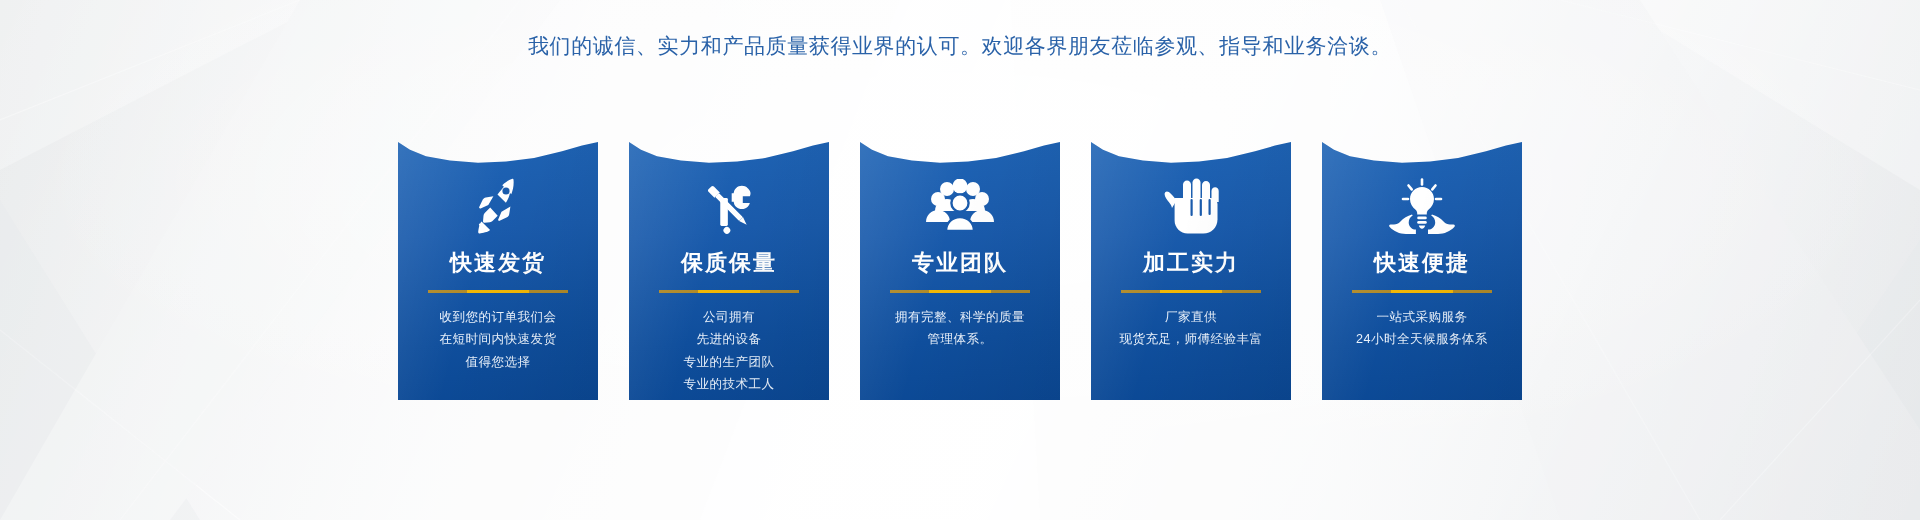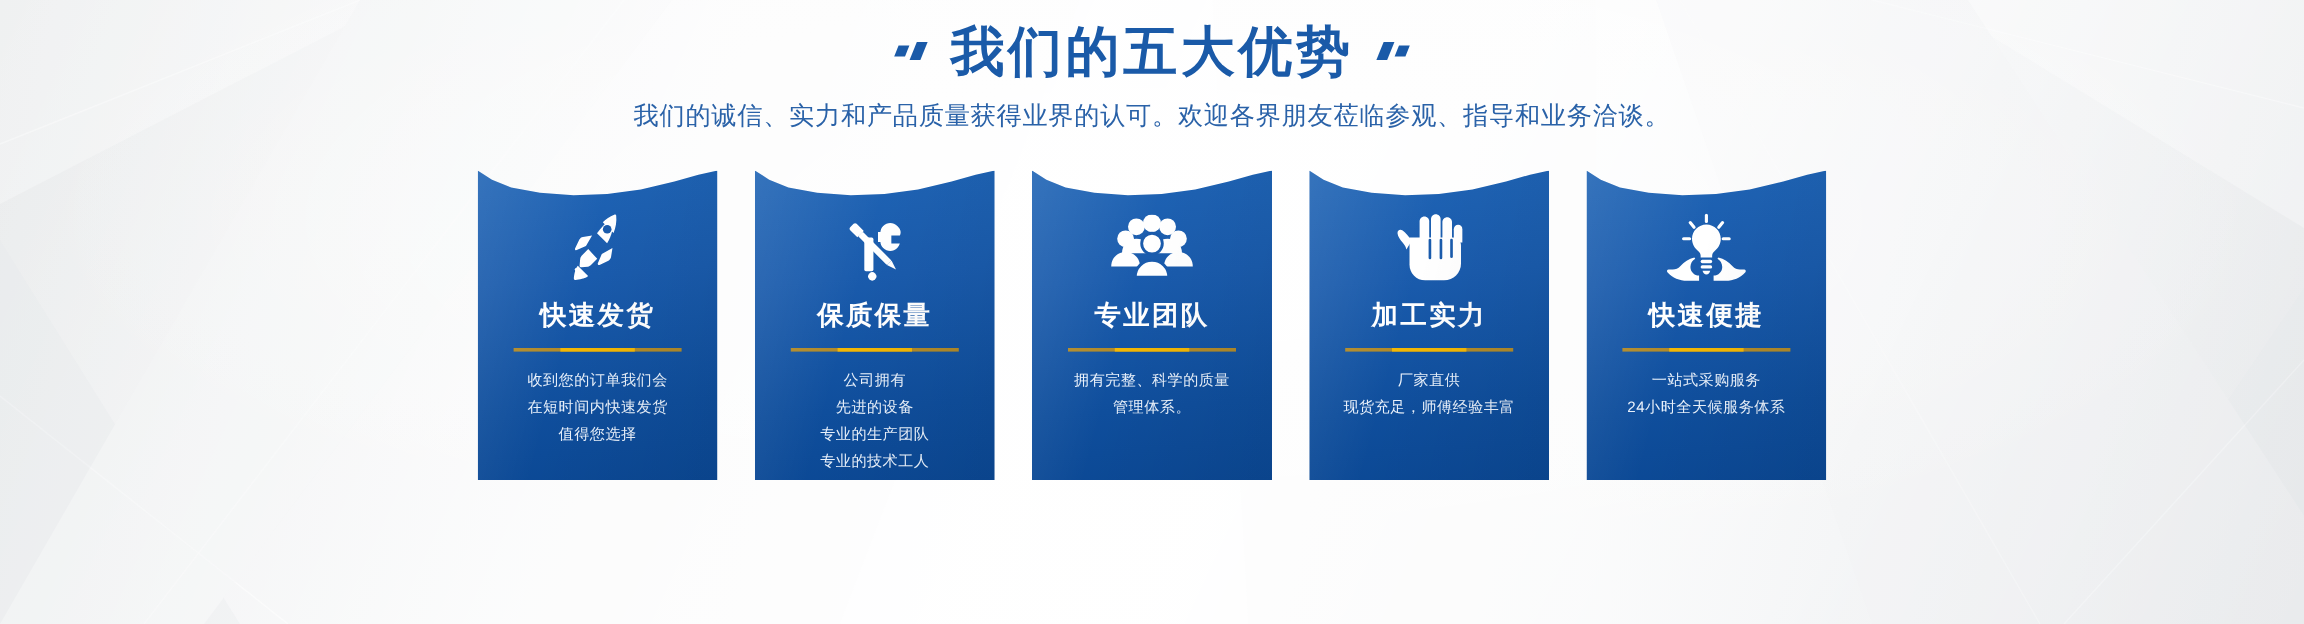--- a/index.html
+++ b/index.html
@@ -117,31 +117,20 @@
   <g opacity=".45">
     <polygon points="560,0 900,0 700,520 430,520" fill="#fafbfb"></polygon>
     <polygon points="1010,0 1330,0 1330,520 1040,520" fill="#fafbfb"></polygon>
   </g>
 </svg>
 <div class="bg-vign"></div>
 
 <div class="wrap">
 
   <div class="header">
-    <div class="title-row">
-      <span class="orn left">
-          <i></i>
-          <i></i>
-        </span>
-      <h1 class="title">我们的五大优势</h1>
-      <span class="orn right">
-          <i></i>
-          <i></i>
-        </span>
-    </div>
     <div class="subtitle">我们的诚信、实力和产品质量获得业界的认可。欢迎各界朋友莅临参观、指导和业务洽谈。</div>
   </div>
 
   <div class="cards">
 
     <div class="card">
       <div class="icon">
         <svg width="64" height="60" viewBox="0 0 64 60" fill="#ffffff">
           <path d="M44.5 3.2c1.3 8.1-.4 15.8-4.6 22.6l-8.4-8.4C37.6 9.4 44.5 3.2 44.5 3.2z"></path>
           <path d="M45.8 2c.6-.6 1.6-.3 1.7.6.5 5-.3 10-2.2 14.6l-9-9C39 5.5 42.1 3.4 45.8 2z"></path>

